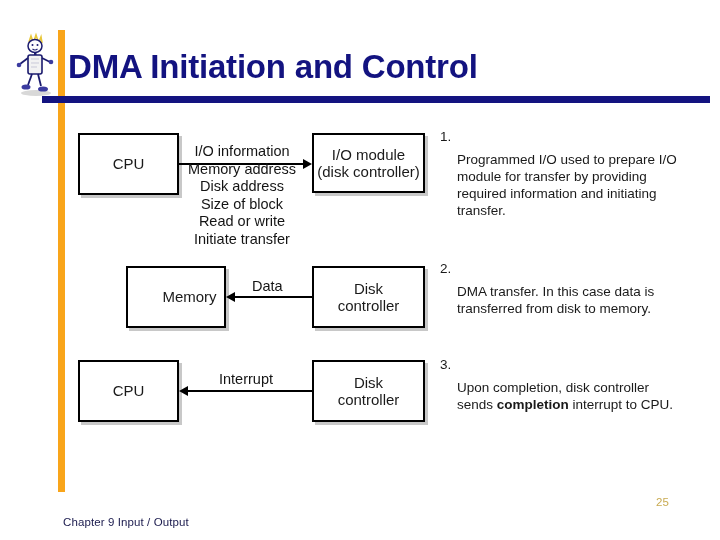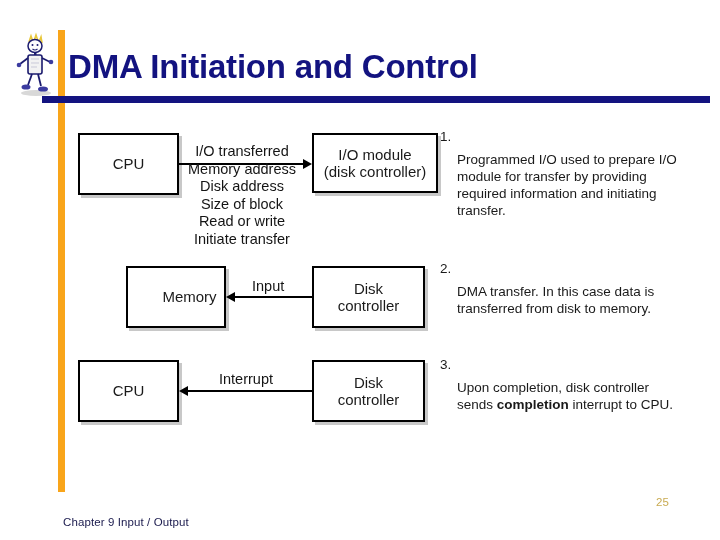--- a/index.html
+++ b/index.html
@@ -97,21 +97,21 @@
     font-family: "Liberation Sans", sans-serif;
     font-size: 15px;
     color: #1a1a1a;
     line-height: 1.15;
   }
 
   .dbox span { display: block; }
 
   
   .box-cpu1     { left: 78px;  top: 133px; width: 101px; height: 62px; }
-  .box-iomodule { left: 312px; top: 133px; width: 126px; height: 60px; }
+  .box-iomodule { left: 312px; top: 133px; width: 113px; height: 60px; }
   .box-memory   { left: 126px; top: 266px; width: 100px; height: 62px; padding-left: 27px; }
   .box-disk1    { left: 312px; top: 266px; width: 113px; height: 62px; }
   .box-cpu2     { left: 78px;  top: 360px; width: 101px; height: 62px; }
   .box-disk2    { left: 312px; top: 360px; width: 113px; height: 62px; }
 
   
   .arrow-line {
     position: absolute;
     background: #000000;
     height: 2px;
@@ -217,42 +217,42 @@
 <div class="figure">
 
   <div class="dbox box-cpu1">
     <span>CPU</span>
   </div>
 
   <div class="arrow-line a1-line"></div>
   <div class="arrow-head right a1-head"></div>
 
   <div class="label-stack">
-    <span class="lbl">I/O transferred</span>
+    <span class="lbl">I/O information</span>
     <span class="lbl">Memory address</span>
     <span class="lbl">Disk address</span>
     <span class="lbl">Size of block</span>
     <span class="lbl">Read or write</span>
     <span class="lbl">Initiate transfer</span>
   </div>
 
   <div class="dbox box-iomodule">
     <div>
       <span>I/O module</span>
       <span>(disk controller)</span>
     </div>
   </div>
 
   <div class="dbox box-memory">
     <span>Memory</span>
   </div>
 
   <div class="arrow-line a2-line"></div>
   <div class="arrow-head left a2-head"></div>
-  <div class="arrow-label lbl-data">Input</div>
+  <div class="arrow-label lbl-data">Data</div>
 
   <div class="dbox box-disk1">
     <div>
       <span>Disk</span>
       <span>controller</span>
     </div>
   </div>
 
   <div class="dbox box-cpu2">
     <span>CPU</span>

